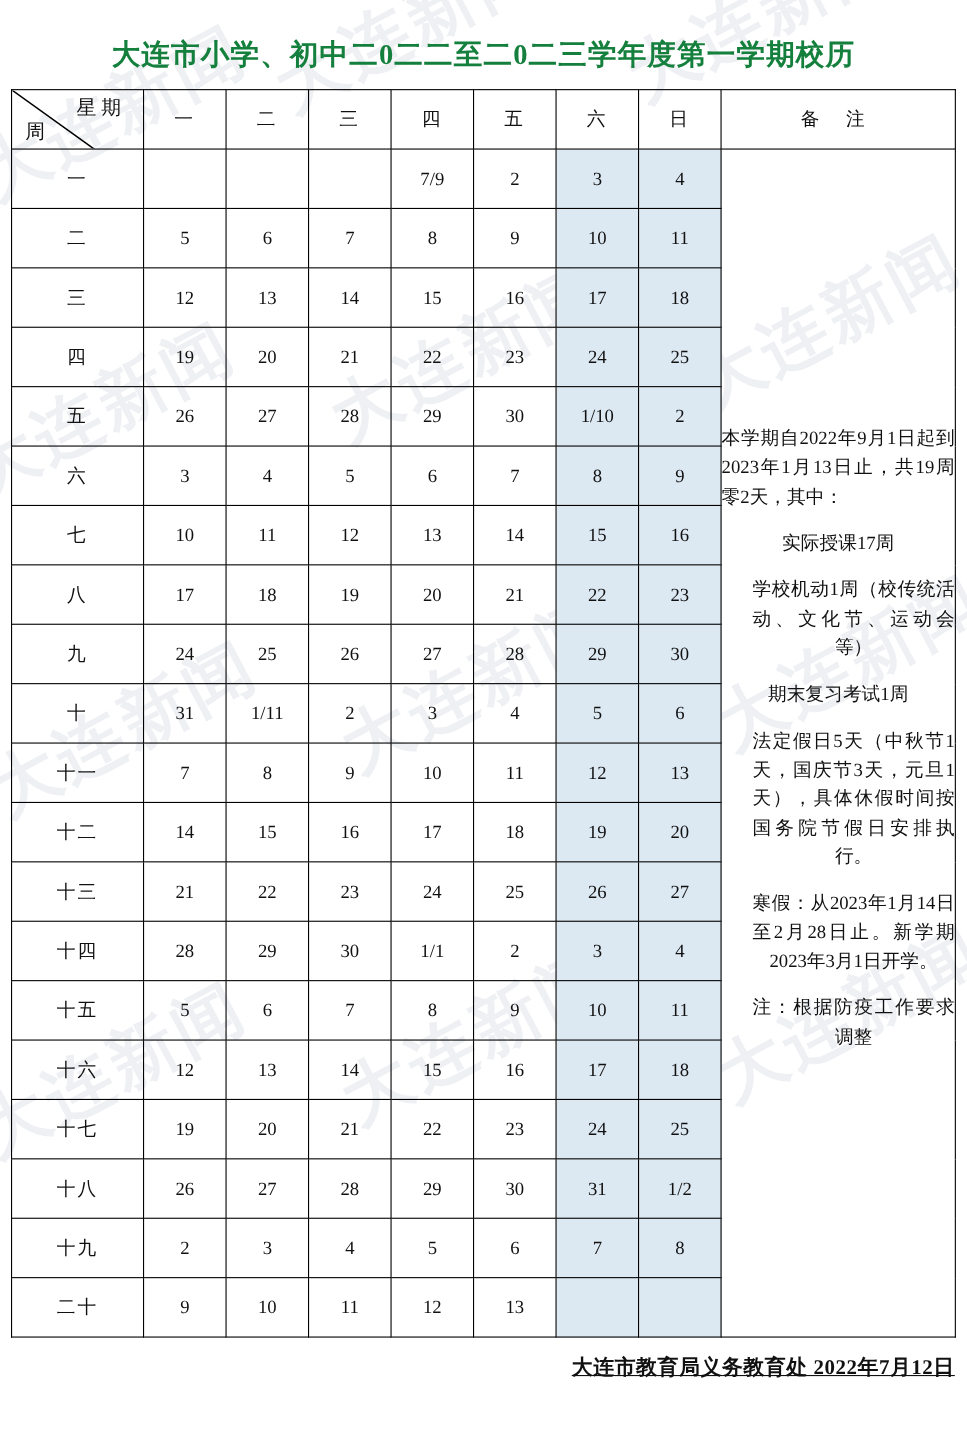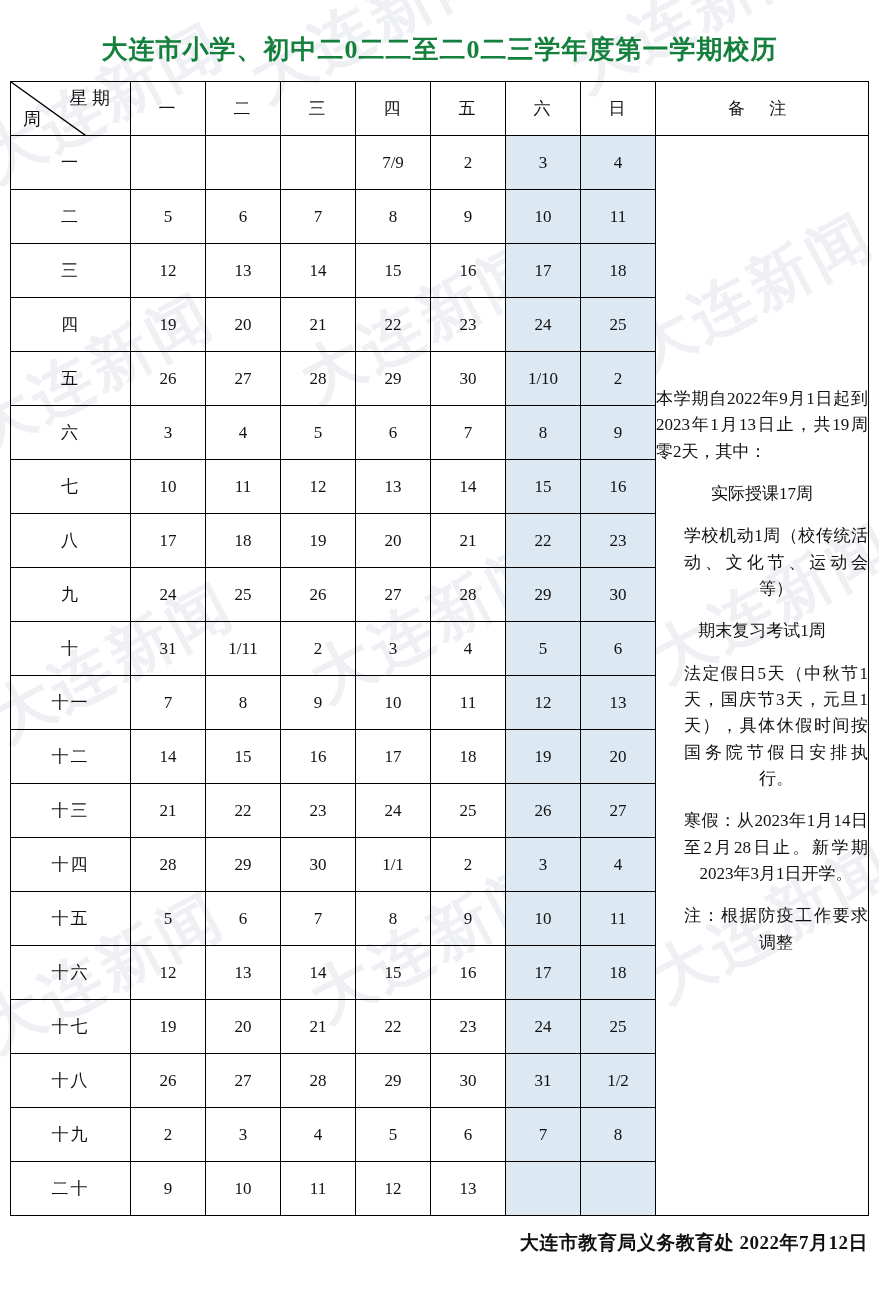--- a/index.html
+++ b/index.html
@@ -154,20 +154,21 @@
 
   .footer {
     width: 858px;
     margin: 0 auto;
     text-align: right;
     font-size: 19px;
     font-weight: bold;
     padding-top: 14px;
     padding-right: 6px;
     letter-spacing: 0.5px;
+    text-decoration: underline;
   }
 </style>
 </head>
 <body>
 
 <div class="watermark-layer">
   <div class="wm" style="left:-30px;  top:60px;">大连新闻</div>
   <div class="wm" style="left:240px;  top:-20px;">大连新闻</div>
   <div class="wm" style="left:560px;  top:-30px;">大连新闻</div>
   <div class="wm" style="left:-40px;  top:330px;">大连新闻</div>

